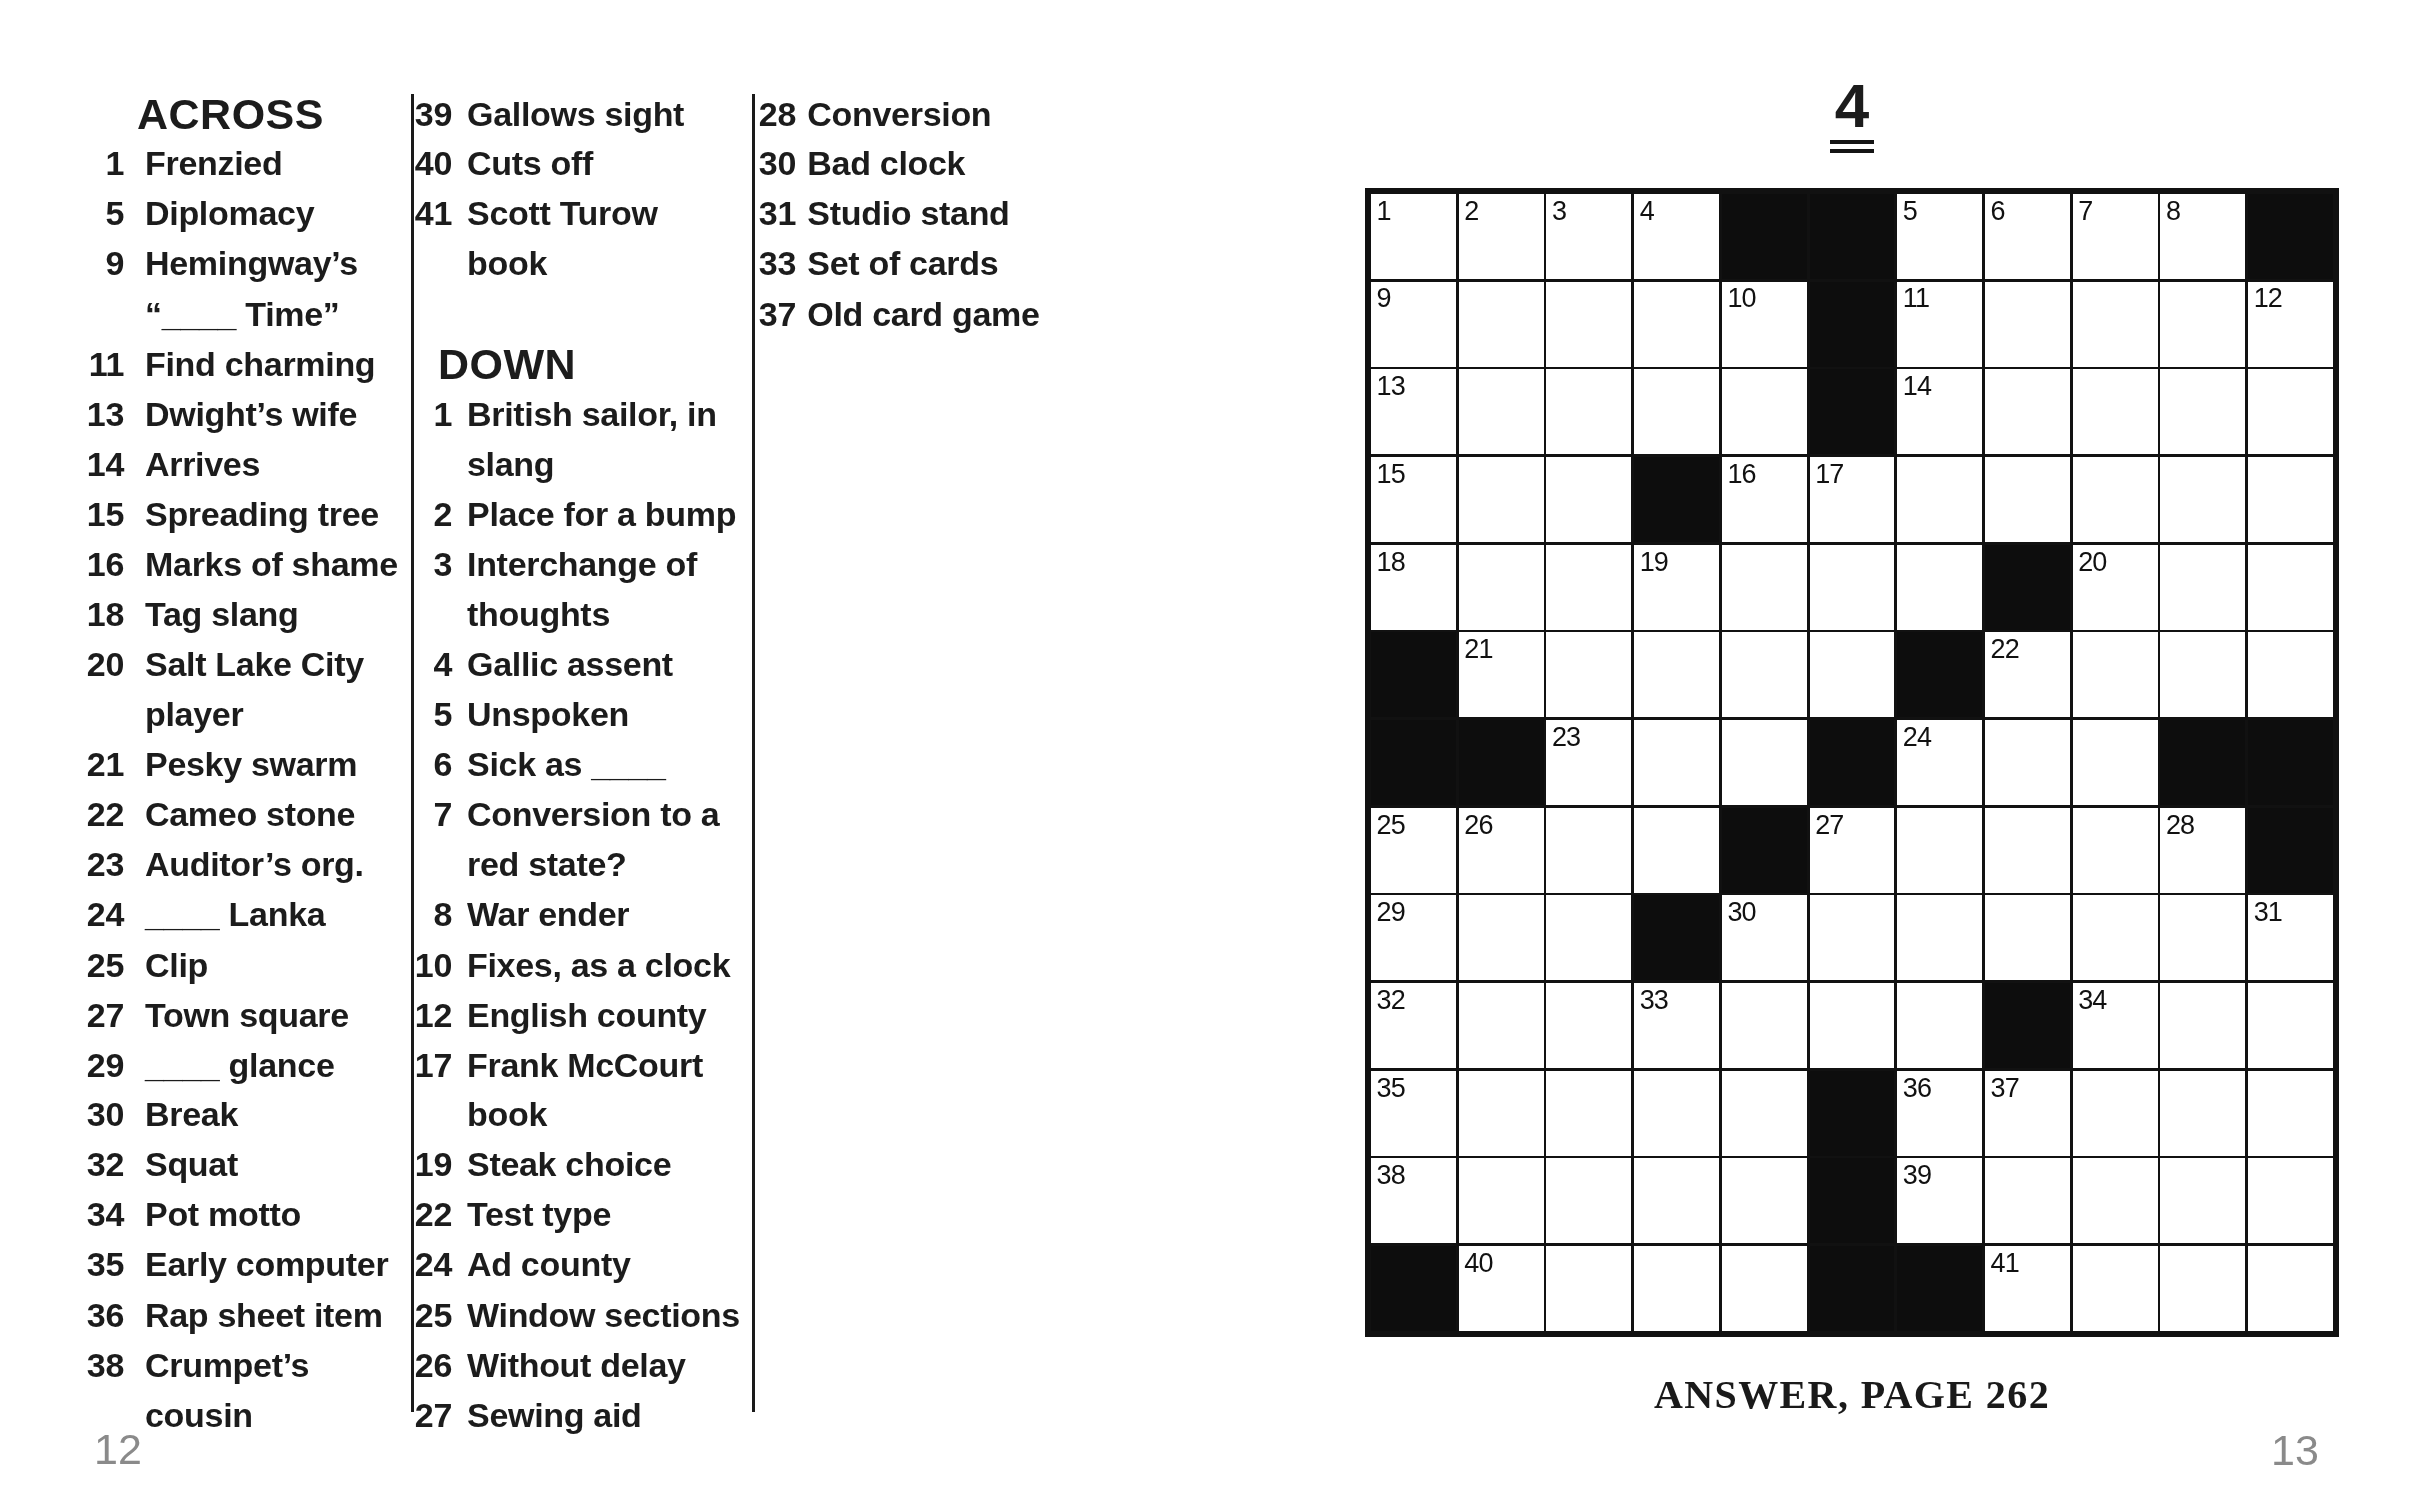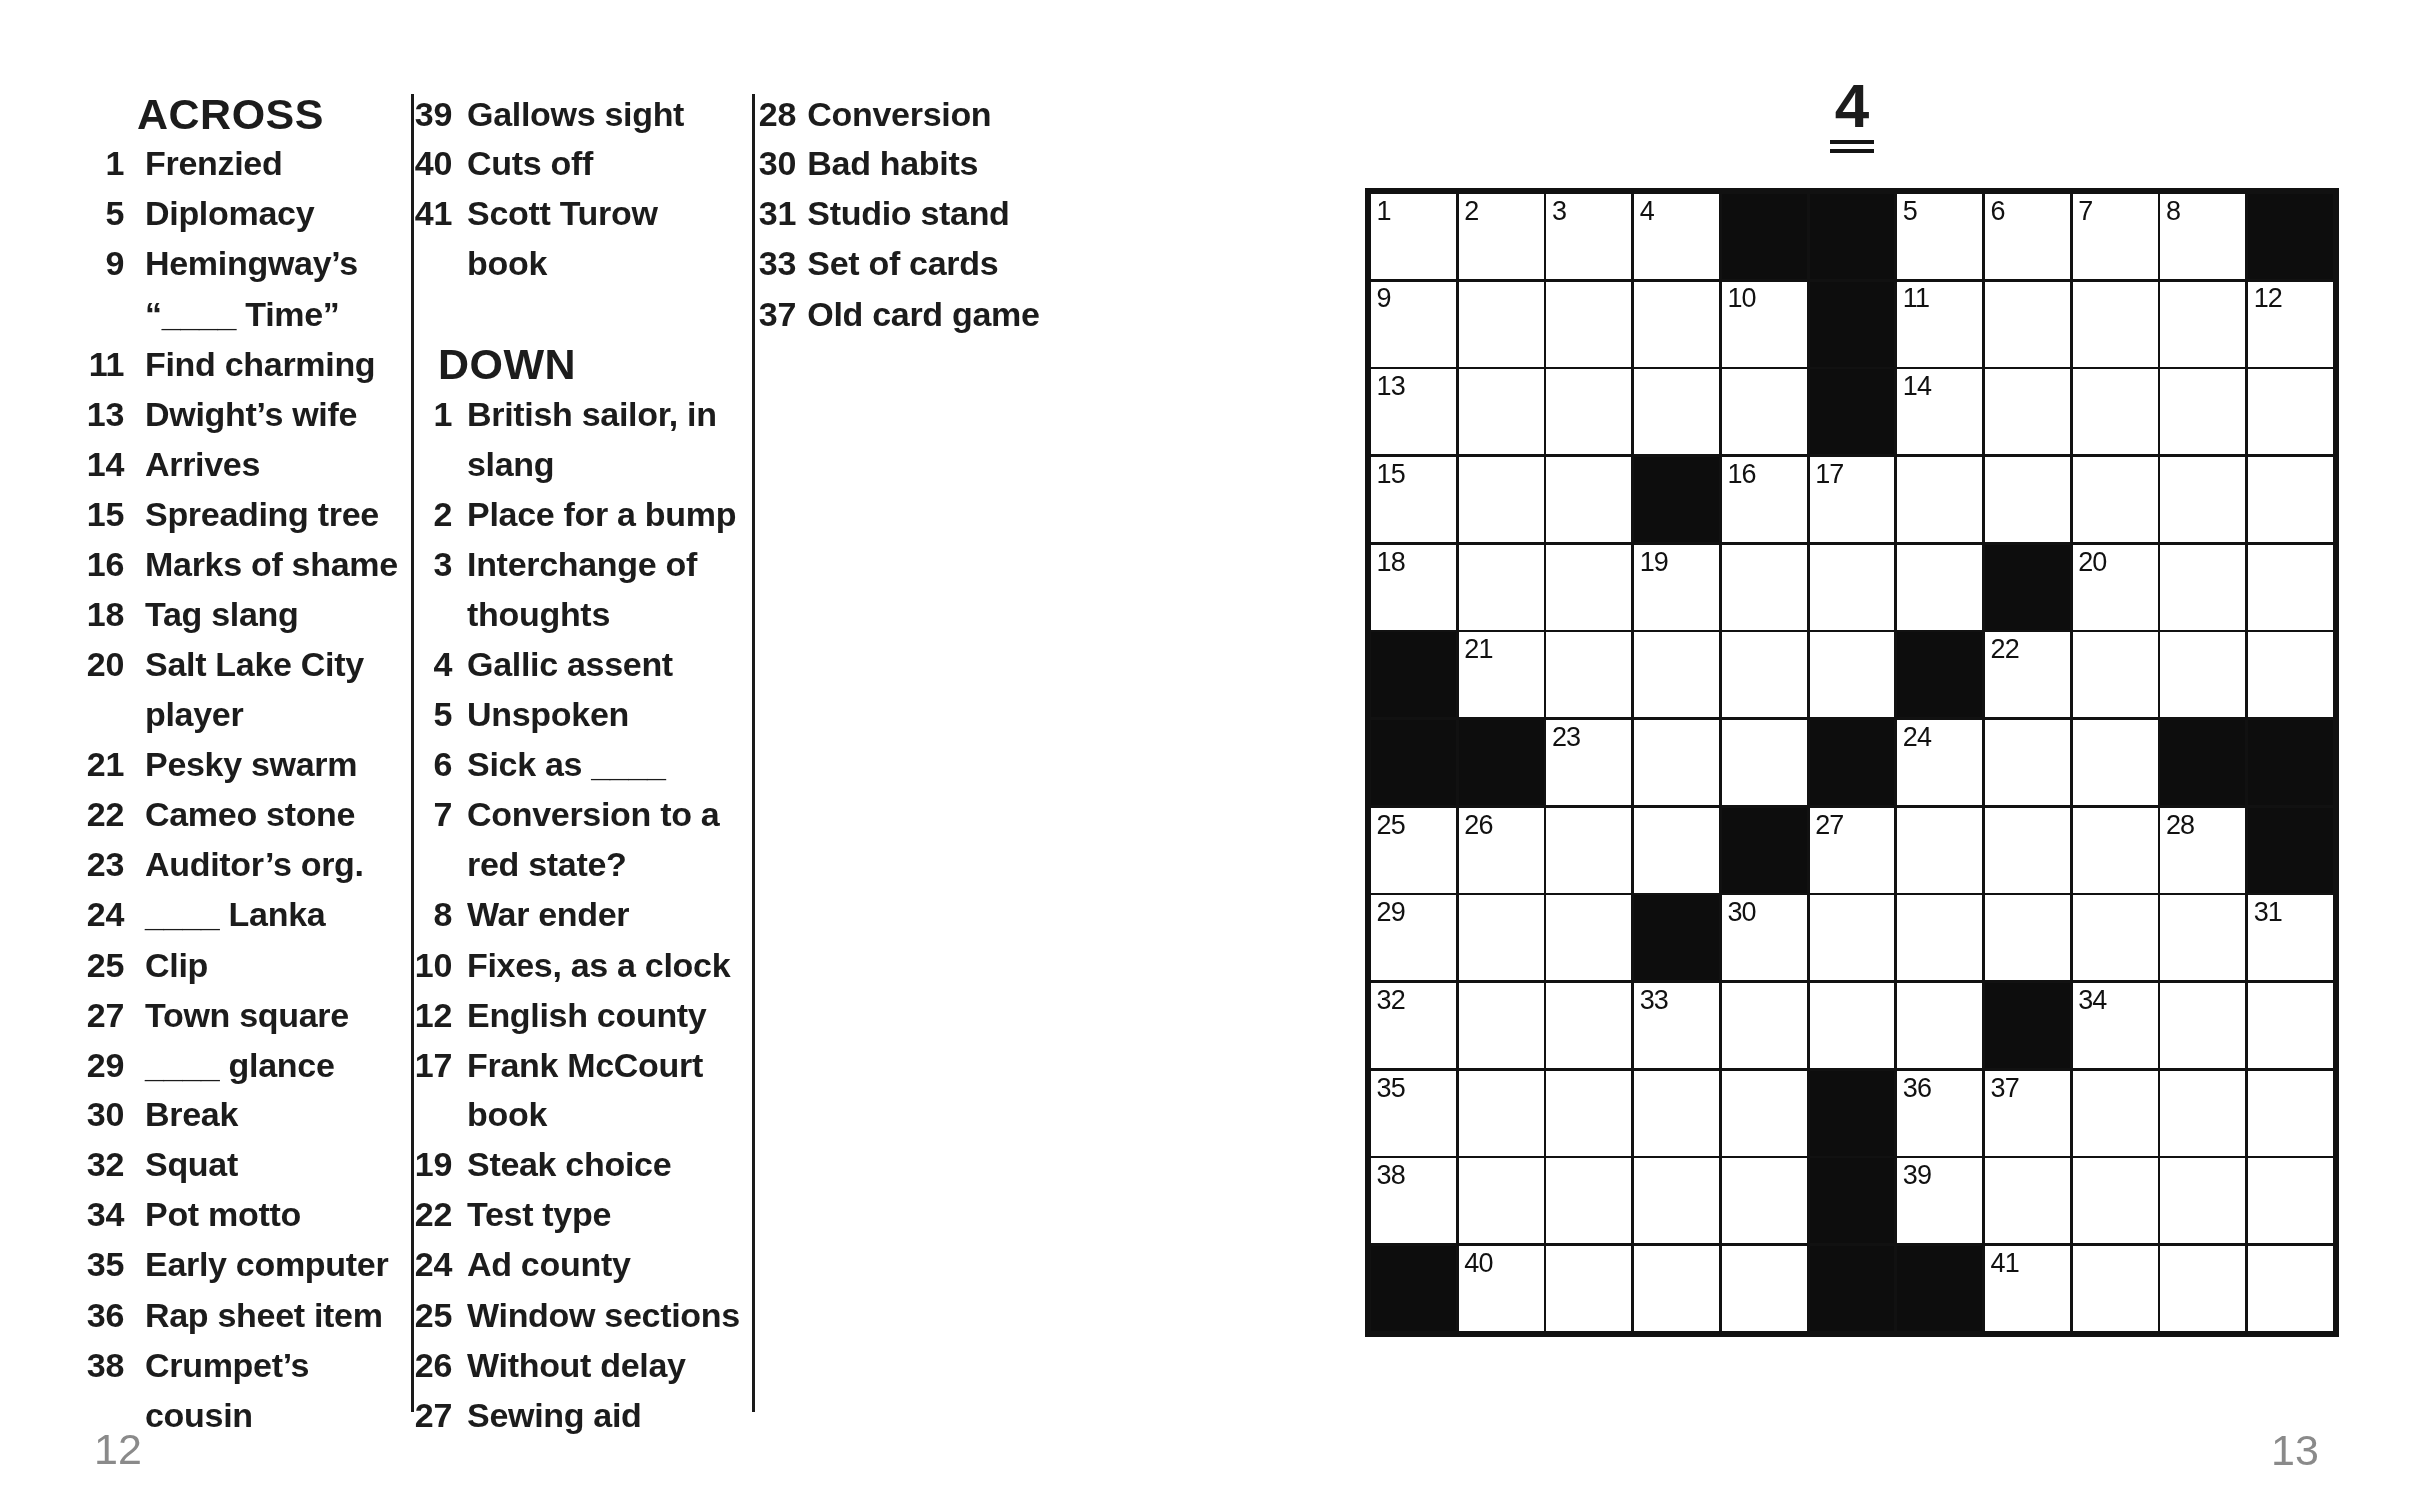--- a/index.html
+++ b/index.html
@@ -269,21 +269,21 @@
         <span class="ctext">Sewing aid</span>
       </div>
     </div>
   <div class="clue-col col-3">
       <div class="clue-line" style="top: 89px;">
         <span class="cnum">28</span>
         <span class="ctext">Conversion</span>
       </div>
       <div class="clue-line" style="top: 138px;">
         <span class="cnum">30</span>
-        <span class="ctext">Bad habits</span>
+        <span class="ctext">Bad clock</span>
       </div>
       <div class="clue-line" style="top: 188px;">
         <span class="cnum">31</span>
         <span class="ctext">Studio stand</span>
       </div>
       <div class="clue-line" style="top: 238px;">
         <span class="cnum">33</span>
         <span class="ctext">Set of cards</span>
       </div>
       <div class="clue-line" style="top: 289px;">
@@ -520,17 +520,18 @@
       <div class="cell black"></div>
       <div class="cell black"></div>
       <div class="cell">
         <span class="num">41</span>
       </div>
       <div class="cell"></div>
       <div class="cell"></div>
       <div class="cell"></div>
     </div>
 
+  <div class="answer-note">ANSWER, PAGE 262</div>
 
   <div class="page-num page-num-left">12</div>
   <div class="page-num page-num-right">13</div>
 </div>
 
 
 </body></html>

